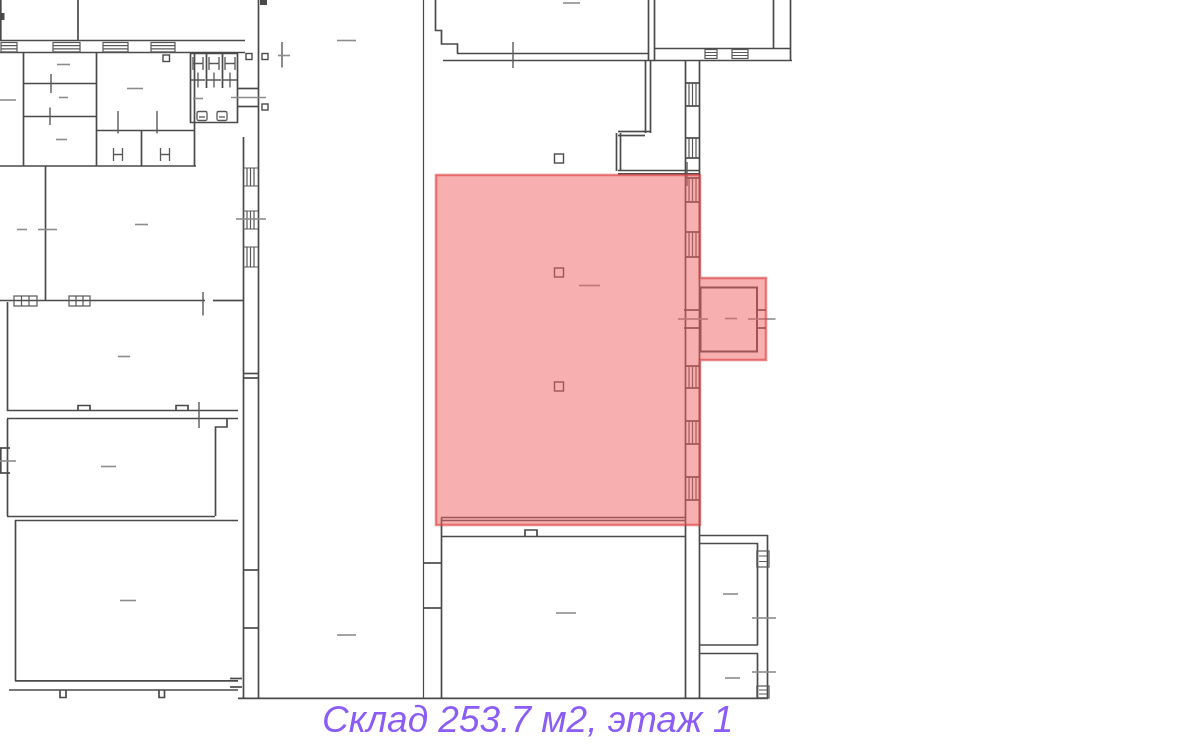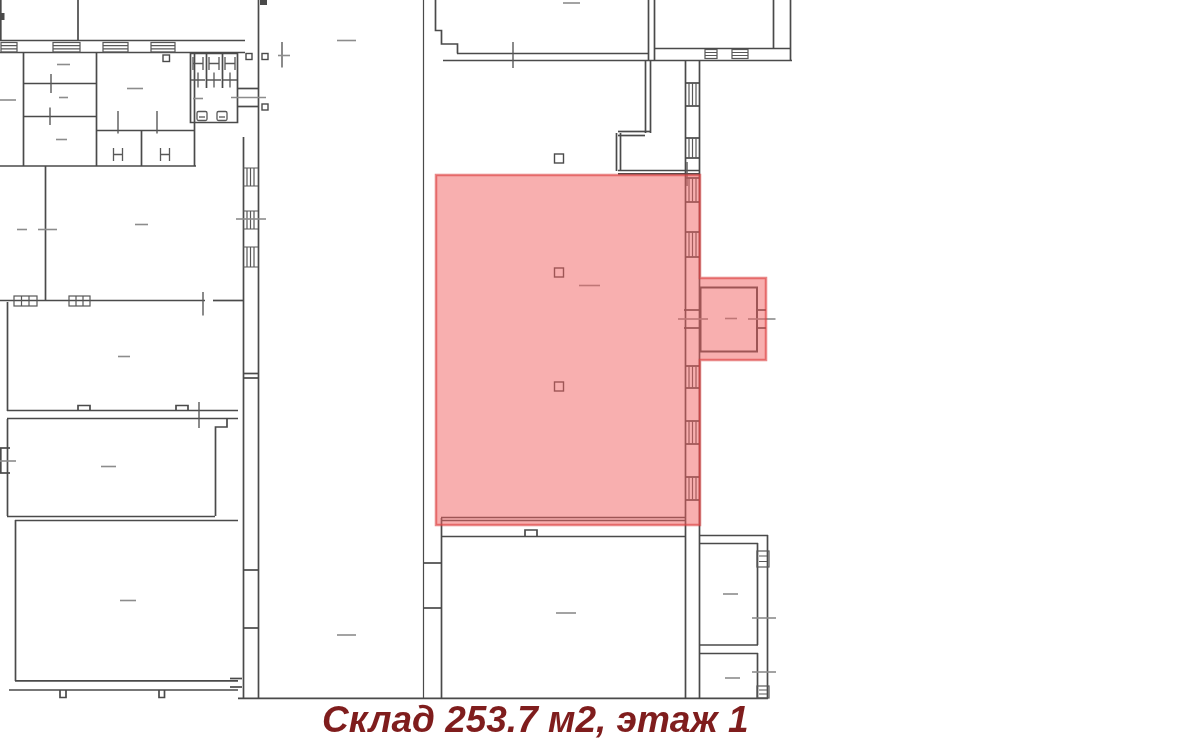--- a/index.html
+++ b/index.html
@@ -1,21 +1,21 @@
 <!DOCTYPE html>
 <html><head>
 <meta charset="utf-8">
 <style>
   html,body{margin:0;padding:0;background:#ffffff;}
   .stage{position:relative;width:1200px;height:745px;background:#fff;overflow:hidden;
          font-family:"Liberation Sans",sans-serif;}
   svg{position:absolute;left:0;top:0;}
   .caption{position:absolute;left:322px;top:699px;width:560px;
            font-family:"Liberation Sans",sans-serif;
-           font-style:italic;font-size:37px;font-weight:700;color:#7f1d1d;
+           font-style:italic;font-size:37px;font-weight:400;color:#8b5cf6;
            letter-spacing:0px;white-space:nowrap;}
 </style>
 </head>
 <body>
 
 <div class="stage">
 
 <svg width="1200" height="745" viewBox="0 0 1200 745">
 
   <g fill="none" stroke="#4a4a4a" stroke-width="1.7">

